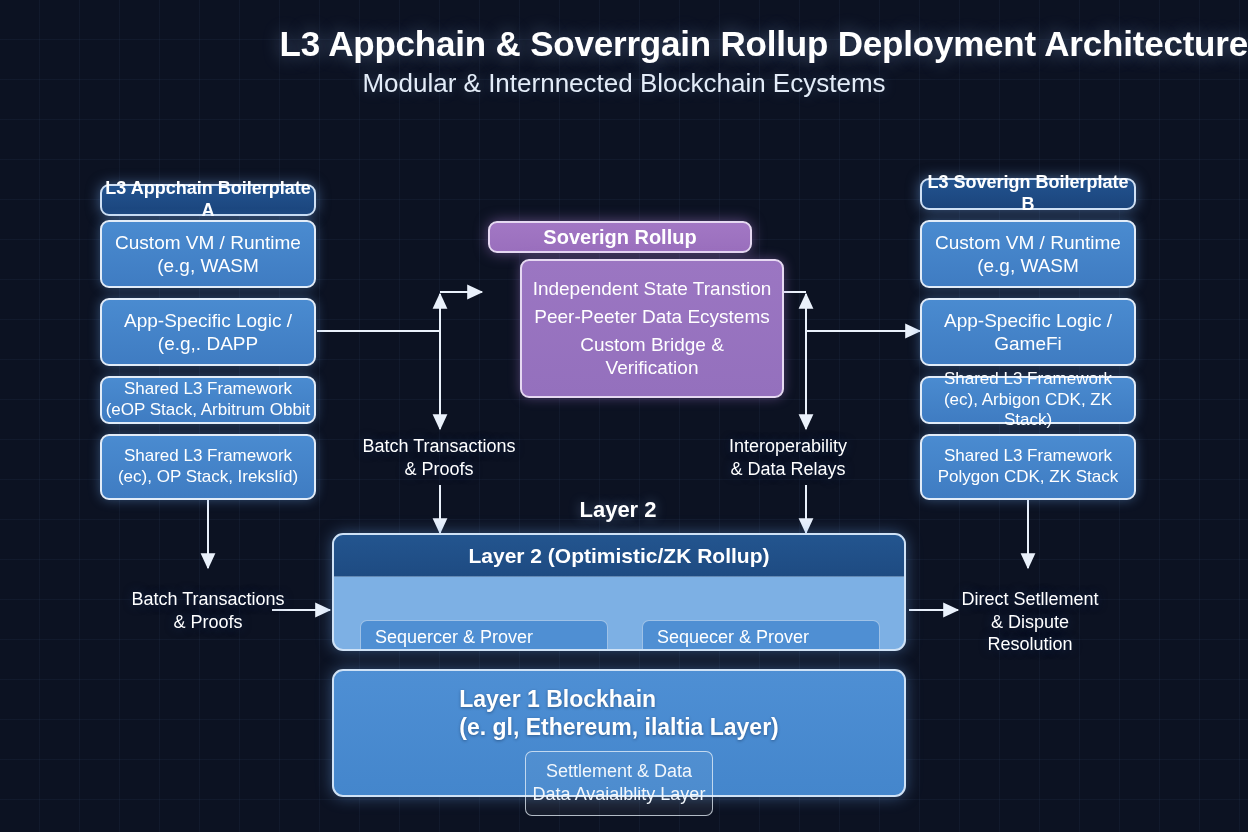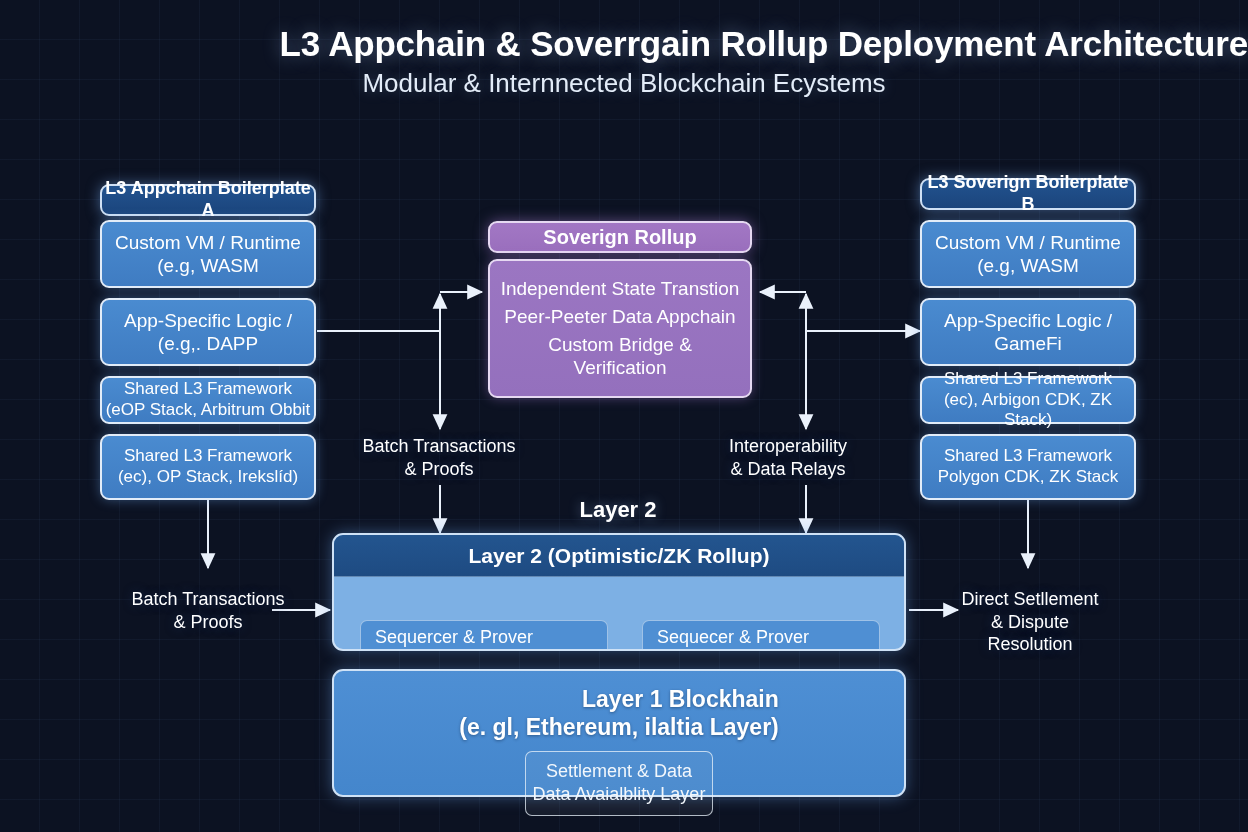--- a/index.html
+++ b/index.html
@@ -71,20 +71,21 @@
     box-shadow: 0 0 14px rgba(175,130,220,0.50);
     font-weight: bold; font-size: 20px; color:#ffffff;
   }
   .box-purple {
     background: linear-gradient(180deg,#9b76c2 0%,#9470bd 100%);
     border: 2px solid #e6d9f2;
     box-shadow: 0 0 12px rgba(175,130,220,0.40);
     font-size: 19px; color:#ffffff;
     justify-content: space-around;
     padding: 14px 10px;
+    margin-left: 32px;
   }
   .box-purple .pline { display:block; width:100%; }
 
   
   .l2-wrap {
     position: absolute;
     border-radius: 11px;
     background: #7db0e4;
     border: 2px solid #cfe2f6;
     box-shadow: 0 0 16px rgba(110,170,240,0.42);
@@ -115,21 +116,21 @@
     position:absolute;
     border-radius: 11px;
     background: linear-gradient(180deg,#4e8fd4 0%,#4486cc 100%);
     border: 2px solid #cfe2f6;
     box-shadow: 0 0 16px rgba(110,170,240,0.42);
     display:flex; flex-direction:column; align-items:center;
     padding-top: 14px;
   }
   .l1-title {
     font-size: 23px; font-weight: bold; color:#ffffff;
-    text-align:right; line-height:1.22; white-space: pre-line;
+    text-align:left; line-height:1.22; white-space: pre-line;
     text-shadow: 0 1px 3px rgba(10,30,60,0.45);
   }
   .l1-sub {
     margin-top: 10px;
     border: 1px solid rgba(232,241,250,0.75);
     border-radius: 7px;
     padding: 8px 7px;
     font-size: 18px; color:#f2f7fc; text-align:center;
     line-height:1.3; white-space: pre-line;
     background: rgba(255,255,255,0.05);
@@ -219,21 +220,21 @@
   <div class="node box-blue small" style="left:920px; top:376px; width:216px; height:48px;">Shared L3 Framework
 (ec), Arbigon CDK, ZK Stack)</div>
 
   <div class="node box-blue small" style="left:920px; top:434px; width:216px; height:66px;">Shared L3 Framework
 Polygon CDK, ZK Stack</div>
 
   <div class="node hdr-purple" style="left:488px; top:221px; width:264px; height:32px;">Soverign Rollup</div>
 
   <div class="box-purple node" style="left:488px; top:259px; width:264px; height:139px;">
     <span class="pline">Independent State Transtion</span>
-    <span class="pline">Peer-Peeter Data Appchain</span>
+    <span class="pline">Peer-Peeter Data Ecystems</span>
     <span class="pline">Custom Bridge &amp; Verification</span>
   </div>
 
   <div class="edge-label" style="left:349px; top:435px; width:180px;">Batch Transactions
 &amp; Proofs</div>
 
   <div class="edge-label" style="left:698px; top:435px; width:180px;">Interoperability
 &amp; Data Relays</div>
 
   <div class="layer2-float" style="left:528px; top:497px; width:180px;">Layer 2</div>

